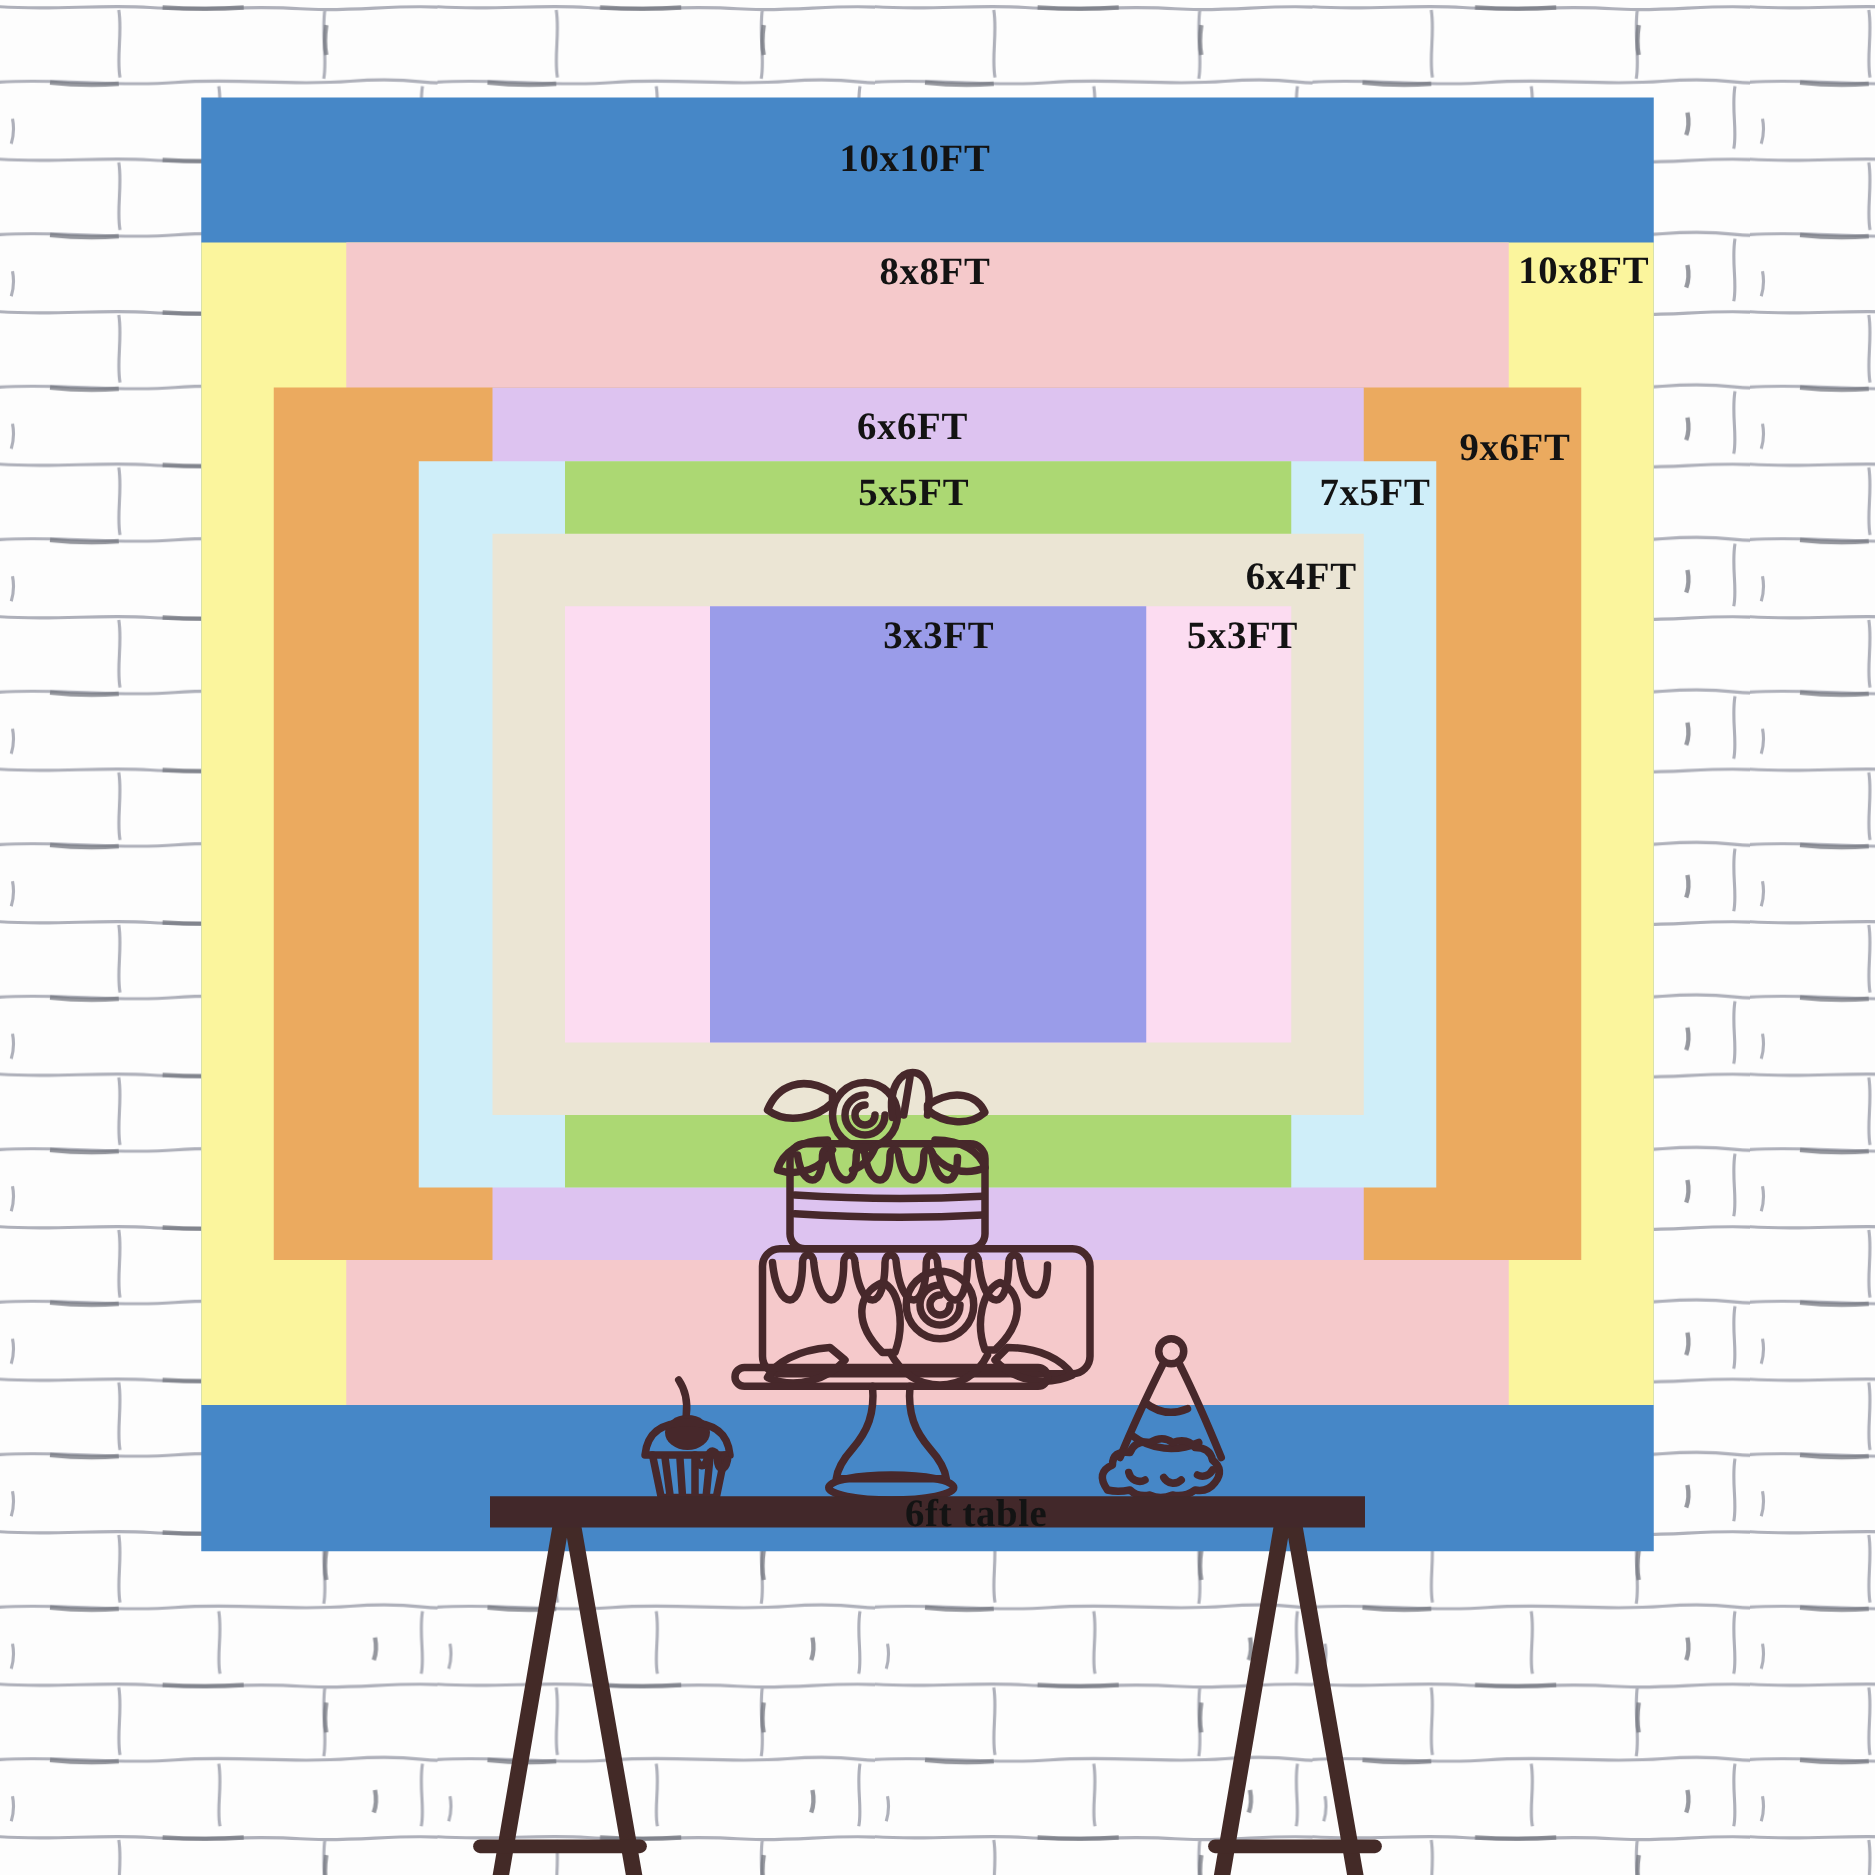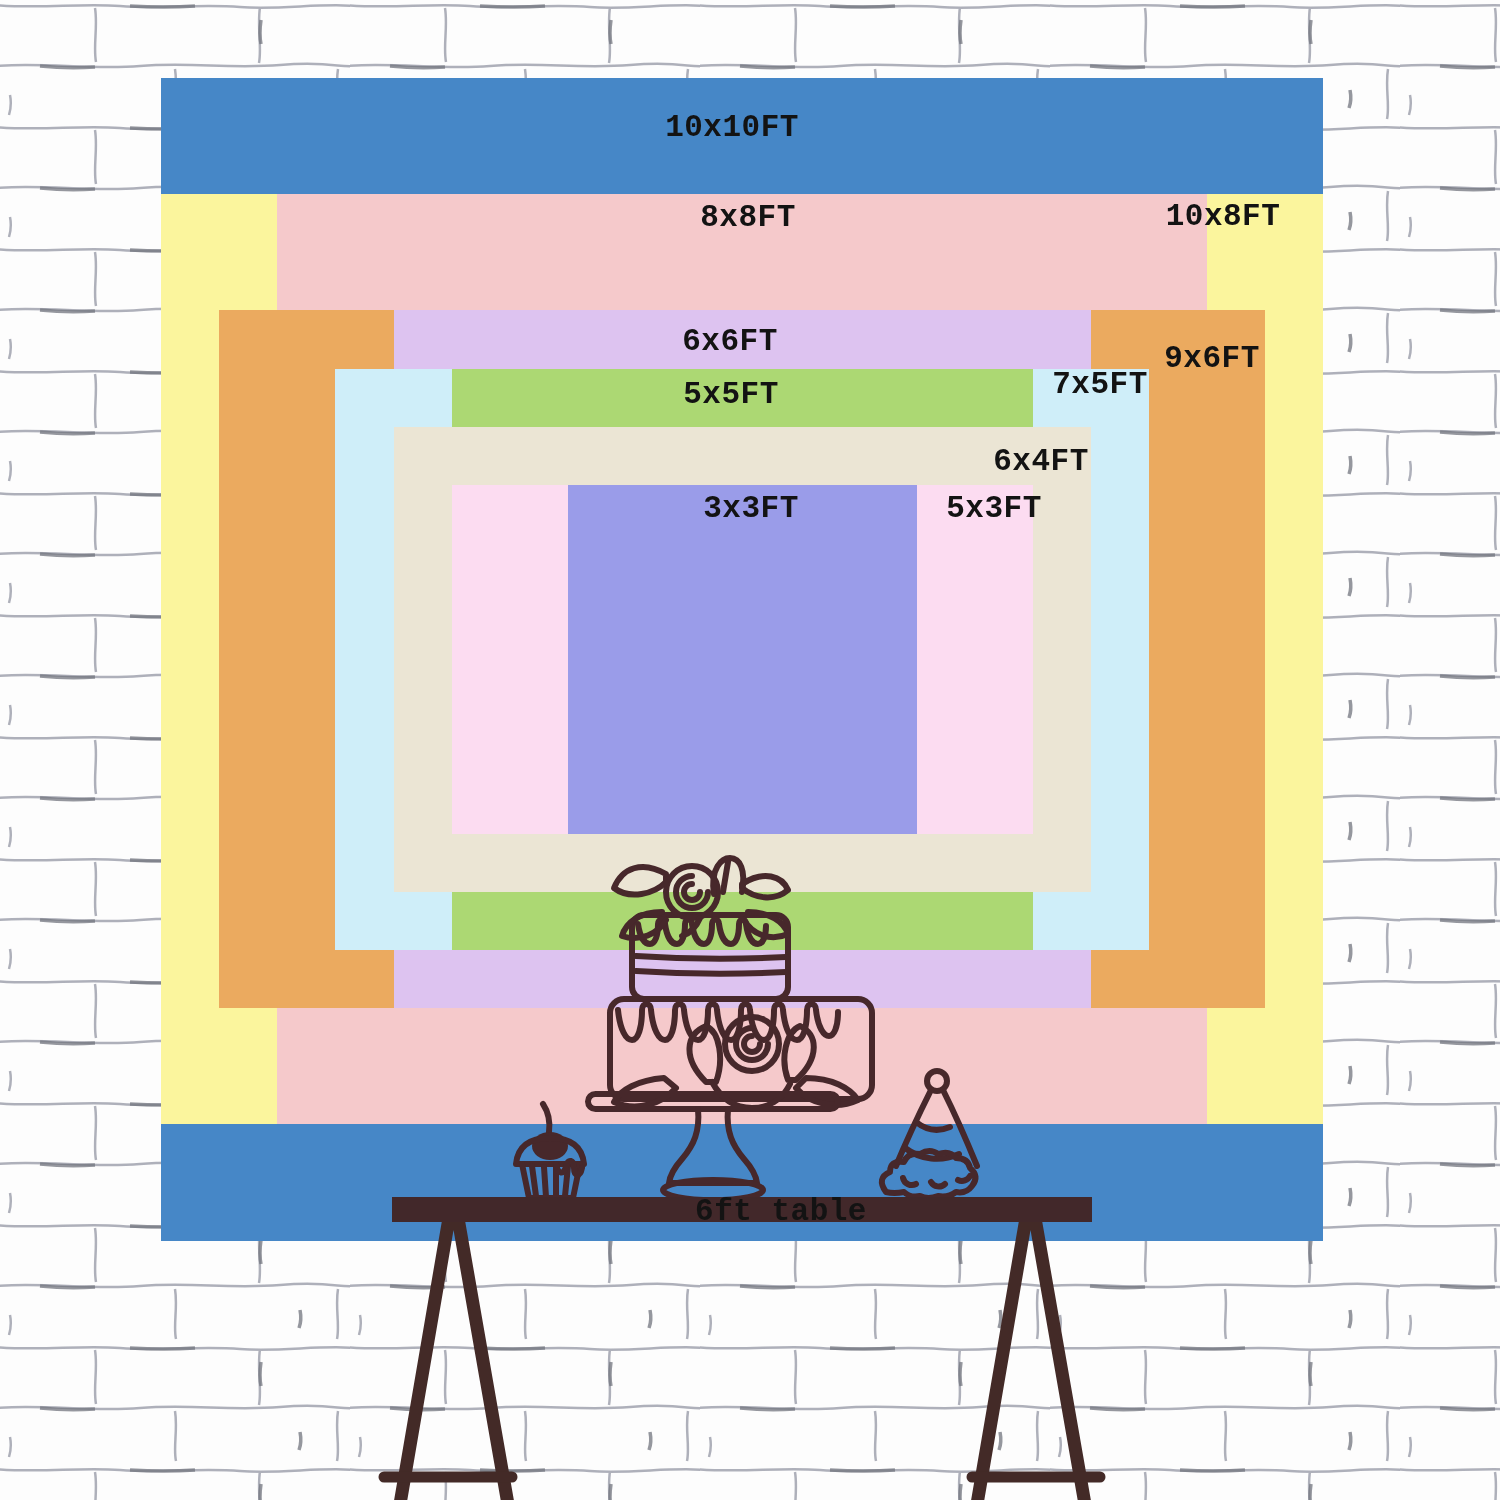--- a/index.html
+++ b/index.html
@@ -1,35 +1,35 @@
 <!DOCTYPE html>
 <html><head>
 <meta charset="utf-8">
 <style>
   html,body{margin:0;padding:0;}
   .scene{position:relative;width:1500px;height:1500px;overflow:hidden;
-         font-family:Liberation Mono, monospace;background:#a3a3a3;}
+         font-family:Liberation Serif, serif;background:#a3a3a3;}
   .wall{position:absolute;left:0;top:0;}
   .rect{position:absolute;}
   
   .r1010{left:161px;top:78px;width:1162px;height:1163px;}
   .r108{left:161px;top:194px;width:1162px;height:930px;}
   .r88{left:277px;top:194px;width:930px;height:930px;}
   .r96{left:219px;top:310px;width:1046px;height:698px;}
   .r66{left:394px;top:310px;width:697px;height:698px;}
   .r75{left:335px;top:369px;width:814px;height:581px;}
   .r55{left:452px;top:369px;width:581px;height:581px;}
   .r64{left:394px;top:427px;width:697px;height:465px;}
   .r53{left:452px;top:485px;width:581px;height:349px;}
   .r33{left:568px;top:485px;width:349px;height:349px;}
   .lbl{position:absolute;transform:translate(-50%,-50%);
        font-size:31px;font-weight:700;letter-spacing:.5px;white-space:nowrap;}
-  .L1010{left:732px;top:127px}.L88{left:731px;top:217px}.L108{left:1223px;top:216px}
+  .L1010{left:732px;top:127px}.L88{left:731px;top:217px}.L108{left:1267px;top:216px}
   .L96{left:1212px;top:358px}.L66{left:730px;top:341px}.L55{left:731px;top:394px}
-  .L75{left:1100px;top:384px}.L64{left:1041px;top:449px}.L33{left:736px;top:508px}
+  .L75{left:1100px;top:394px}.L64{left:1041px;top:449px}.L33{left:736px;top:508px}
   .L53{left:982px;top:508px}
   .doodles{position:absolute;left:0;top:0;}
   .tabletop{position:absolute;left:392px;top:1197px;width:700px;height:25px;}
   .Ltable{left:781px;top:1211px;z-index:5;}
 </style>
 </head>
 <body>
 
 <div class="scene">
 

